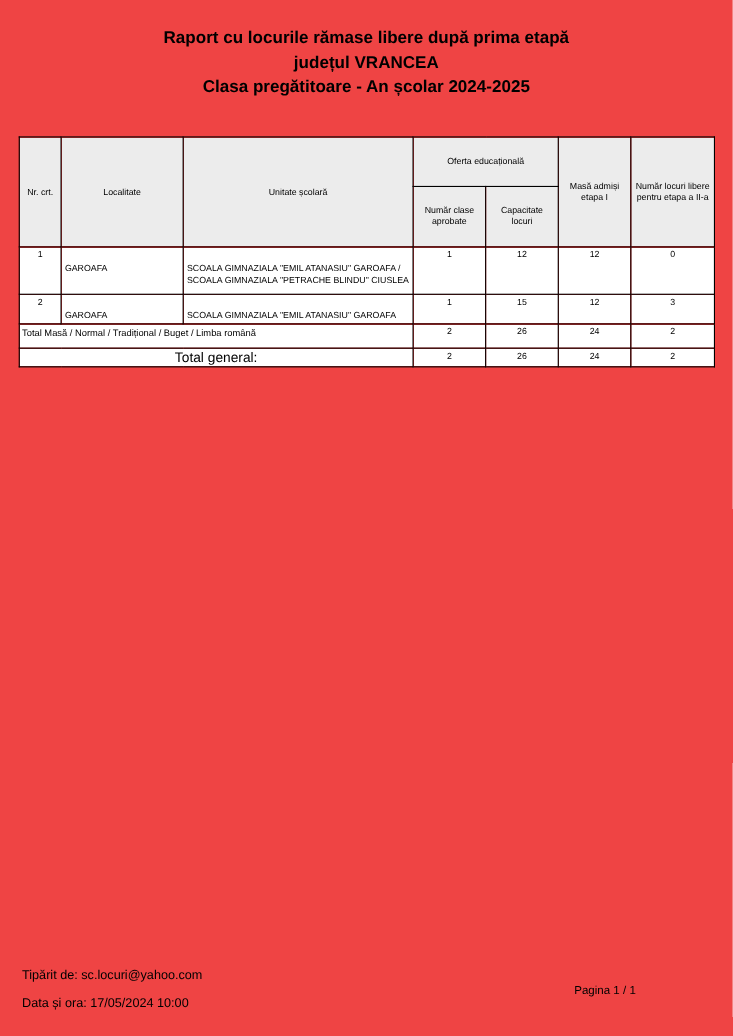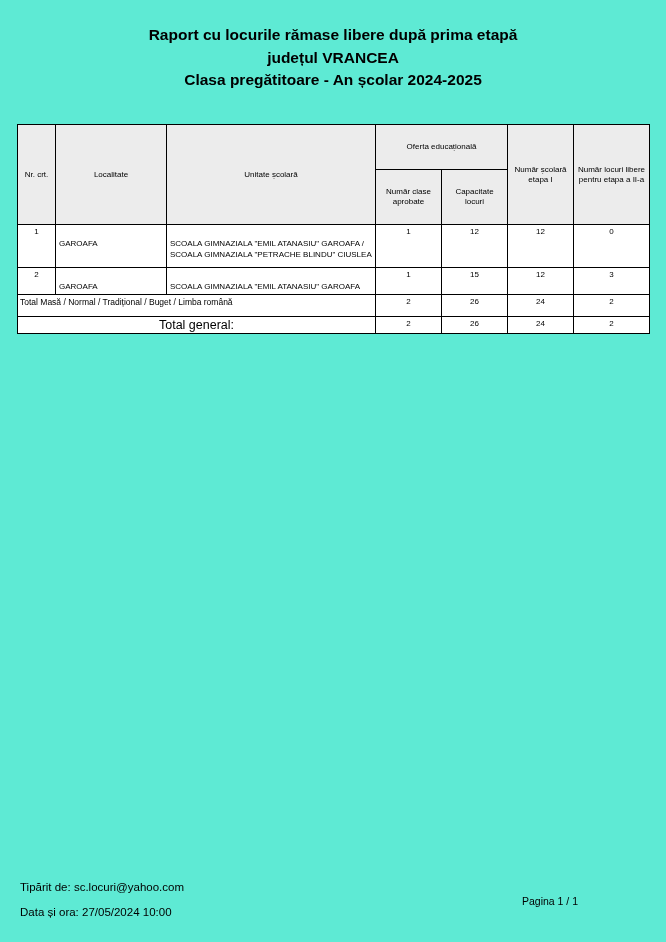--- a/index.html
+++ b/index.html
@@ -6,21 +6,21 @@
   html, body { background: #ffffff; }
   body {
     width: 666px; height: 942px;
     position: relative;
     font-family: "Liberation Sans", sans-serif;
     color: #000;
     overflow: hidden;
   }
   .page {
     position: absolute; inset: 0;
-    background: #5eead4;
+    background: #ef4444;
   }
   
   .title-block {
     position: absolute;
     top: 24px; left: 0; right: 0;
     text-align: center;
     font-weight: bold;
     font-size: 15.5px;
     line-height: 22.5px;
     color: #000;
@@ -118,21 +118,21 @@
       <col style="width:66px">
       <col style="width:66px">
       <col style="width:76px">
     </colgroup>
     <thead>
       <tr class="h-top">
         <th rowspan="2">Nr. crt.</th>
         <th rowspan="2">Localitate</th>
         <th rowspan="2">Unitate școlară</th>
         <th colspan="2">Oferta educațională</th>
-        <th rowspan="2">Număr școlară etapa I</th>
+        <th rowspan="2">Masă admiși etapa I</th>
         <th rowspan="2">Număr locuri libere pentru etapa a II-a</th>
       </tr>
       <tr class="h-sub">
         <th>Număr clase aprobate</th>
         <th>Capacitate locuri</th>
       </tr>
     </thead>
     <tbody>
       <tr class="body-row-1">
         <td class="c-nr">1</td>
@@ -163,16 +163,16 @@
         <td colspan="3" class="total-general-label">Total general:</td>
         <td class="c-num">2</td>
         <td class="c-num">26</td>
         <td class="c-num">24</td>
         <td class="c-num">2</td>
       </tr>
     </tbody>
   </table>
 
   <div class="footer-printed-by">Tipărit de: sc.locuri@yahoo.com</div>
-  <div class="footer-datetime">Data și ora: 27/05/2024 10:00</div>
+  <div class="footer-datetime">Data și ora: 17/05/2024 10:00</div>
   <div class="footer-page">Pagina 1 / 1</div>
 
 </div>
 
 </body></html>

